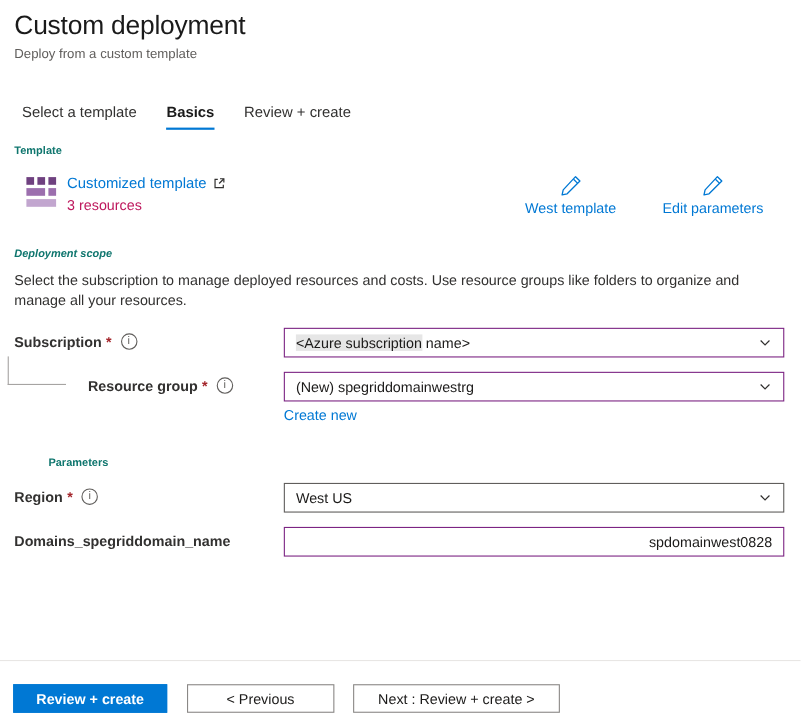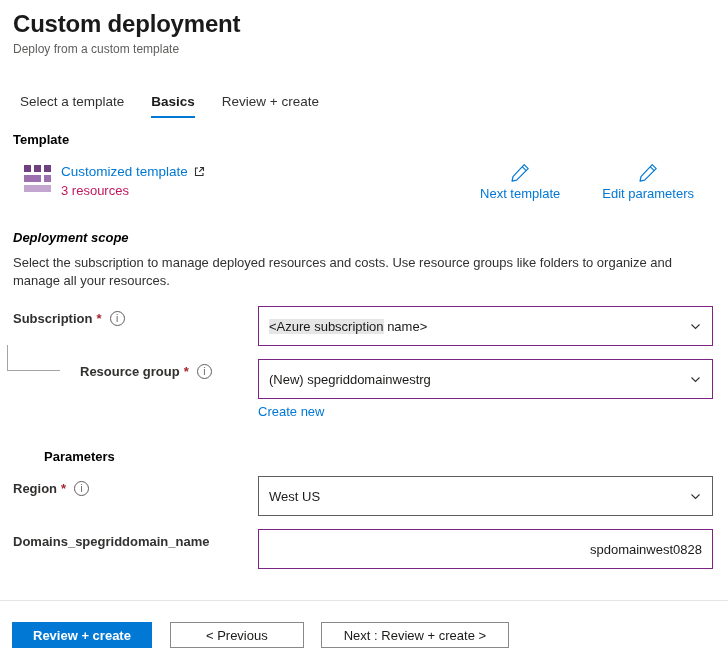--- a/index.html
+++ b/index.html
@@ -1,30 +1,30 @@
 <!DOCTYPE html>
 <html><head>
 <meta charset="utf-8">
 <style>
   * { margin:0; padding:0; box-sizing:border-box; }
   html,body { background:#fff; }
   body { font-family:"Liberation Sans", sans-serif; color:#323130; }
   .page { position:relative; width:728px; height:662px; background:#fff; overflow:hidden; }
 
   
-  .title { margin:10px 0 0 13px; font-size:24px; line-height:28px; font-weight:700; color:#1a1a1a; letter-spacing:-0.2px; }
+  .title { margin:10px 0 0 13px; font-size:24px; line-height:28px; font-weight:400; color:#1a1a1a; letter-spacing:-0.2px; }
   .subtitle { margin:4px 0 0 13px; font-size:12px; color:#605e5c; }
 
   
   .tabs { margin:38px 0 0 20px; display:flex; gap:27px; font-size:13.5px; }
   .tab { padding-bottom:7px; cursor:pointer; color:#323130; border-bottom:2.5px solid transparent; }
   .tab.active { font-weight:700; border-bottom:2.5px solid #0078d4; color:#1a1a1a; }
 
   
-  .section-h { margin:0 0 0 13px; font-size:13px; font-weight:700; color:#000000; }
+  .section-h { margin:0 0 0 13px; font-size:10px; font-weight:700; color:#0f766e; }
 
   
   .template-h { margin-top:14px; }
   .template-row { display:flex; align-items:flex-start; padding:0 34px 0 24px; margin-top:15px; }
   .tpl-icon { width:27px; height:27px; display:grid; grid-template-columns:7px 3px 7px 3px 7px; grid-template-rows:7px 3px 7px 3px 7px; margin-top:3px; }
   .tpl-icon .c1 { background:#6f4180; }
   .tpl-icon .c2 { background:#9c6fae; }
   .tpl-icon .c3 { background:#c2a6cf; }
   .tpl-sq1 { grid-column:1; grid-row:1; } .tpl-sq2 { grid-column:3; grid-row:1; } .tpl-sq3 { grid-column:5; grid-row:1; }
   .tpl-bar1 { grid-column:1 / span 3; grid-row:3; } .tpl-sq4 { grid-column:5; grid-row:3; }
@@ -39,21 +39,21 @@
   
   .scope-h { margin-top:29px;font-style:italic; }
   .scope-desc { margin:9px 0 0 13px; font-size:13px; line-height:18px; color:#323130; max-width:668px; }
 
   
   .form-row { display:flex; align-items:flex-start; padding-left:13px; }
   .label-col { width:245px; padding-top:5px; display:flex; align-items:center; font-size:13px; font-weight:700; color:#323130; }
   .asterisk { color:#a4262c; margin-left:4px; font-weight:700; }
   .info-icon { width:15px; height:15px; border:1px solid #605e5c; border-radius:50%; color:#605e5c; font-size:10px; line-height:13px; text-align:center; margin-left:8px; font-weight:400; cursor:default; }
   .field-col { width:455px; }
-  .field { height:40px; background:#fff; display:flex; align-items:center; justify-content:space-between; padding:0 10px; font-size:13px; color:#1b1a19; cursor:pointer; }
+  .field { height:27px; background:#fff; display:flex; align-items:center; justify-content:space-between; padding:0 10px; font-size:13px; color:#1b1a19; cursor:pointer; }
   .field.purple { border:1.5px solid #7c2483; }
   .field.gray { border:1px solid #605e5c; }
   .chev { flex:none; margin-left:8px; }
   .redacted { background:#e6e6e6; }
 
   .row-sub { margin-top:16px; }
   .row-rg { margin-top:13px; position:relative; }
   .row-rg .label-col { padding-left:67px; }
   .connector { position:absolute; left:7px; top:-14px; width:53px; height:26px; border-left:1px solid #a6a4a2; border-bottom:1px solid #a6a4a2; }
   .create-new { margin:5px 0 0 258px; font-size:13px; color:#0078d4; cursor:pointer; display:inline-block; }
@@ -108,21 +108,21 @@
         </svg>
       </a>
       <div class="tpl-resources">3 resources</div>
     </div>
     <div class="edit-actions">
       <div class="edit-action">
         <svg width="22" height="22" viewBox="0 0 22 22">
           <path d="M15.2 2.6 L19.2 6.6 L7.6 18.2 L3 19.2 L4 14.6 Z" fill="none" stroke="#0078d4" stroke-width="1.2" stroke-linejoin="round"></path>
           <path d="M13.4 4.9 L17.2 8.7" fill="none" stroke="#0078d4" stroke-width="1.2"></path>
         </svg>
-        <span class="lbl">Next template</span>
+        <span class="lbl">West template</span>
       </div>
       <div class="edit-action">
         <svg width="22" height="22" viewBox="0 0 22 22">
           <path d="M15.2 2.6 L19.2 6.6 L7.6 18.2 L3 19.2 L4 14.6 Z" fill="none" stroke="#0078d4" stroke-width="1.2" stroke-linejoin="round"></path>
           <path d="M13.4 4.9 L17.2 8.7" fill="none" stroke="#0078d4" stroke-width="1.2"></path>
         </svg>
         <span class="lbl">Edit parameters</span>
       </div>
     </div>
   </div>

